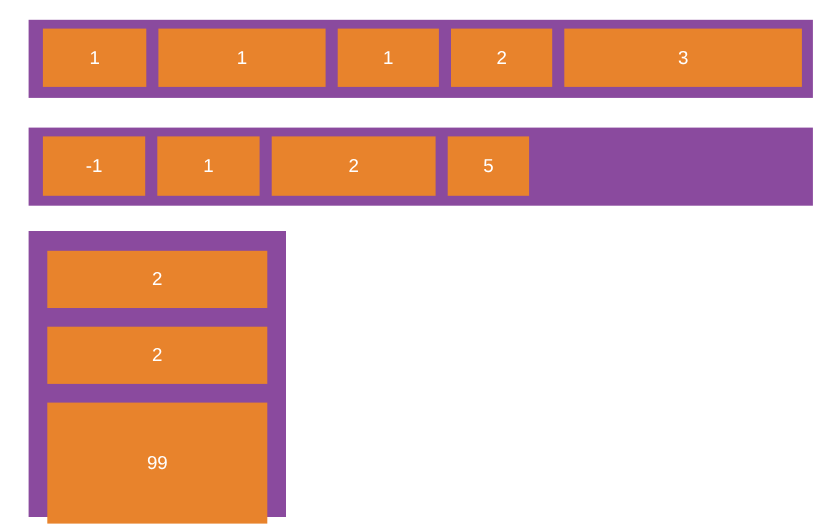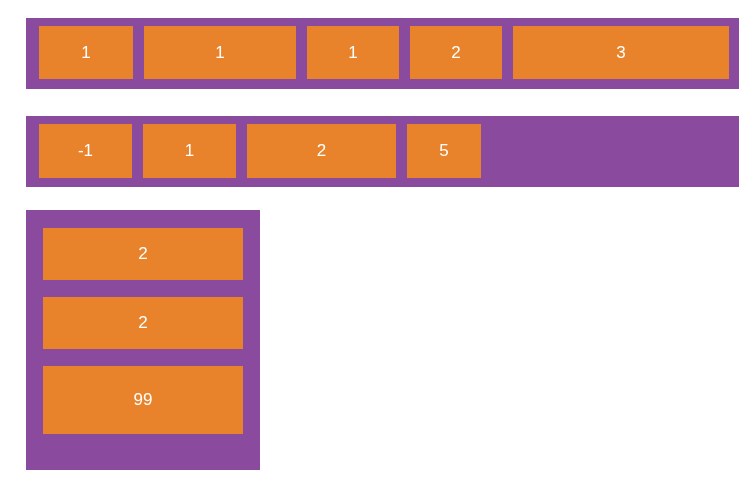--- a/index.html
+++ b/index.html
@@ -83,16 +83,16 @@
   <div id="container-2" class="flex-container row">
     <div class="flex-item" style="width:93px">-1</div>
     <div class="flex-item" style="width:93px">1</div>
     <div class="flex-item" style="width:149px">2</div>
     <div class="flex-item" style="width:74px">5</div>
   </div>
 
   <div id="container-3" class="flex-container column">
     <div class="flex-item" style="height:52px">2</div>
     <div class="flex-item" style="height:52px">2</div>
-    <div class="flex-item" style="height:68px">99</div>
+    <div class="flex-item" style="height:110px">99</div>
   </div>
 
 </div>
 
 </body></html>

